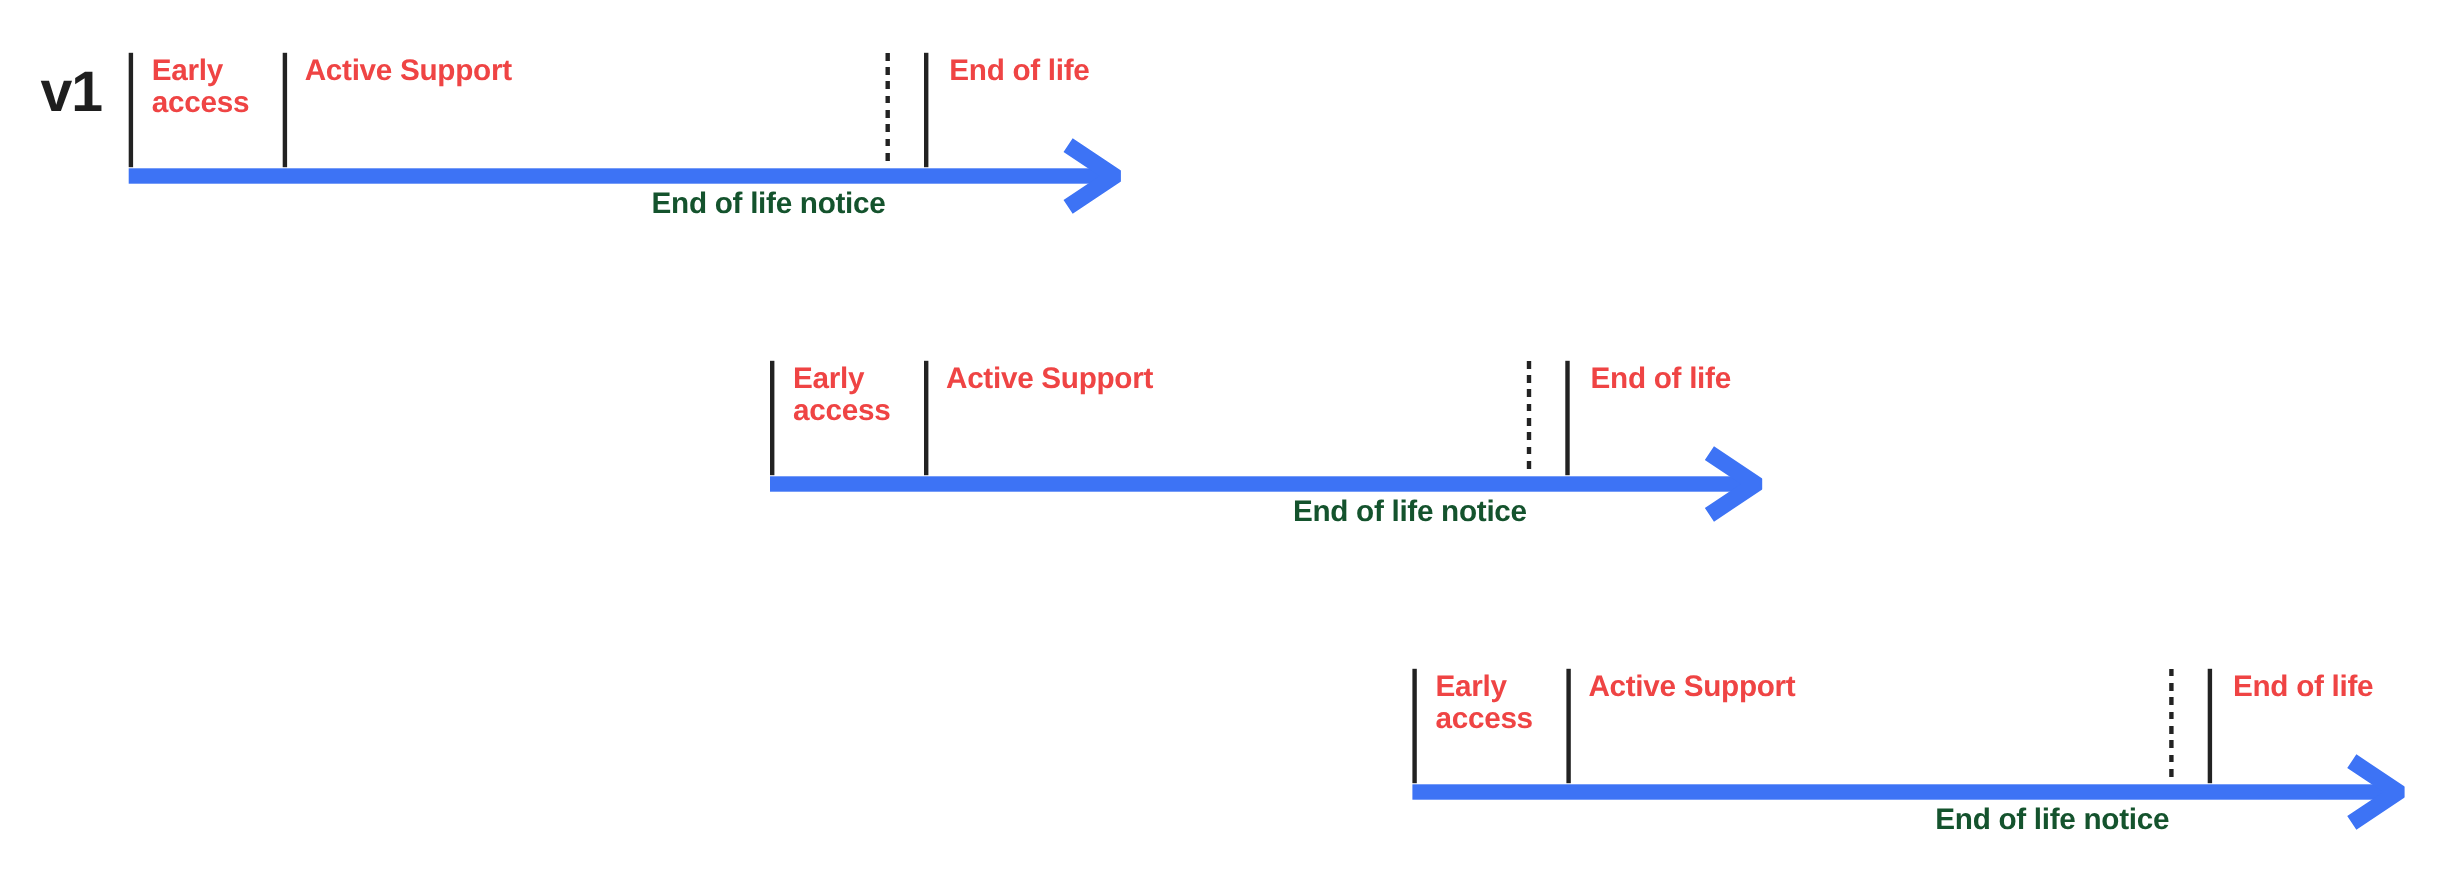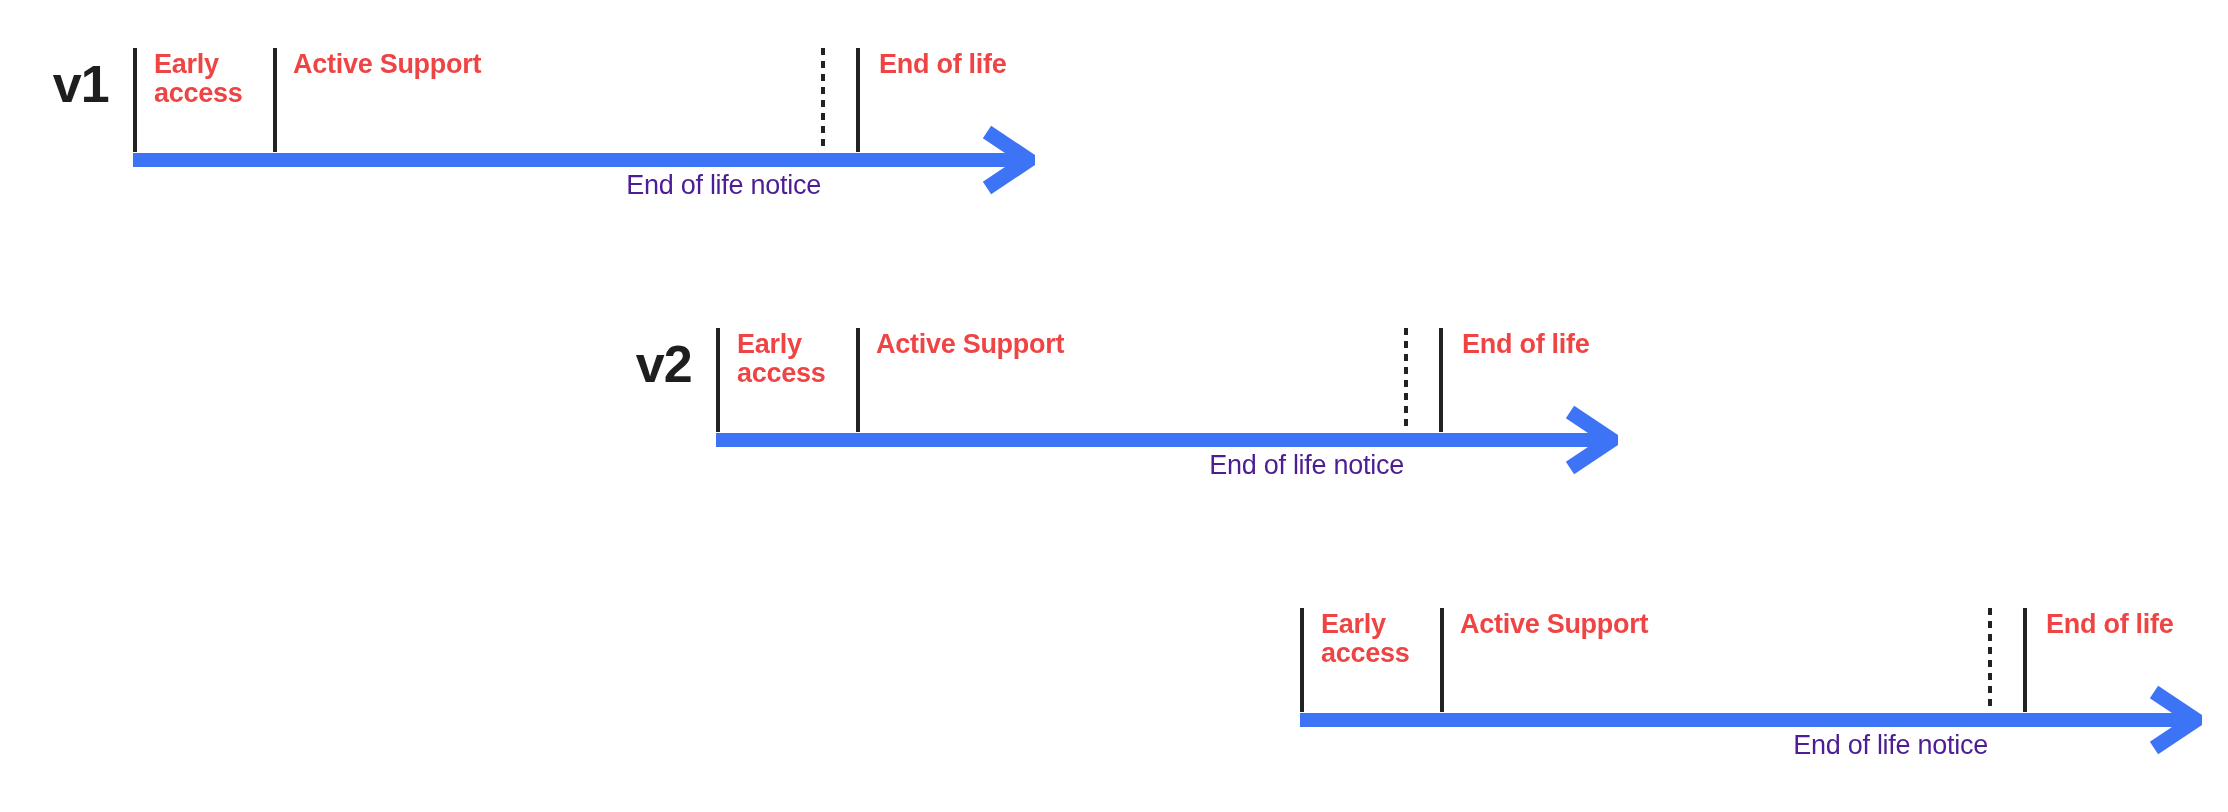--- a/index.html
+++ b/index.html
@@ -7,21 +7,21 @@
     width: 2228px; height: 812px;
     background: #ffffff;
     font-family: "Liberation Sans", sans-serif;
     overflow: hidden;
     position: relative;
   }
   .canvas { position: absolute; left: 0; top: 0; width: 2228px; height: 812px; }
 
   .timeline {
     position: absolute;
-    left: 16px;
+    left: 0;
     width: 2016px;
     height: 190px;
     top: var(--oy);
   }
 
   .version-label {
     position: absolute;
     left: 0;
     top: 8px;
     width: calc(var(--ox) - 26px);
@@ -93,23 +93,23 @@
   .phase-label.active { left: calc(var(--ox) + 158px); }
   .phase-label.eol    { left: calc(var(--ox) + 744px); }
 
   .notice-label {
     position: absolute;
     left: calc(var(--ox) + 426px);
     top: 122px;
     width: 260px;
     text-align: right;
     font-size: 27px;
-    font-weight: 400;
+    font-weight: 700;
     letter-spacing: -0.01em;
-    color: #4c1d95;
+    color: #14532d;
     white-space: nowrap;
   }
 </style>
 </head>
 <body>
 
 <div class="canvas" style="--blue:#3D73F5">
 
   <div class="timeline" style="--ox:119px; --oy:48px;">
     <div class="version-label">v1</div>
@@ -121,21 +121,20 @@
     <svg class="arrowhead" viewBox="0 0 54 76">
       <polyline points="6,10 48,38 6,66"></polyline>
     </svg>
     <div class="phase-label early">Early access</div>
     <div class="phase-label active">Active Support</div>
     <div class="phase-label eol">End of life</div>
     <div class="notice-label">End of life notice</div>
   </div>
 
   <div class="timeline" style="--ox:702px; --oy:328px;">
-    <div class="version-label">v2</div>
     <div class="tick start"></div>
     <div class="tick ea"></div>
     <div class="tick dashed"></div>
     <div class="tick eol"></div>
     <div class="bar"></div>
     <svg class="arrowhead" viewBox="0 0 54 76">
       <polyline points="6,10 48,38 6,66"></polyline>
     </svg>
     <div class="phase-label early">Early access</div>
     <div class="phase-label active">Active Support</div>

